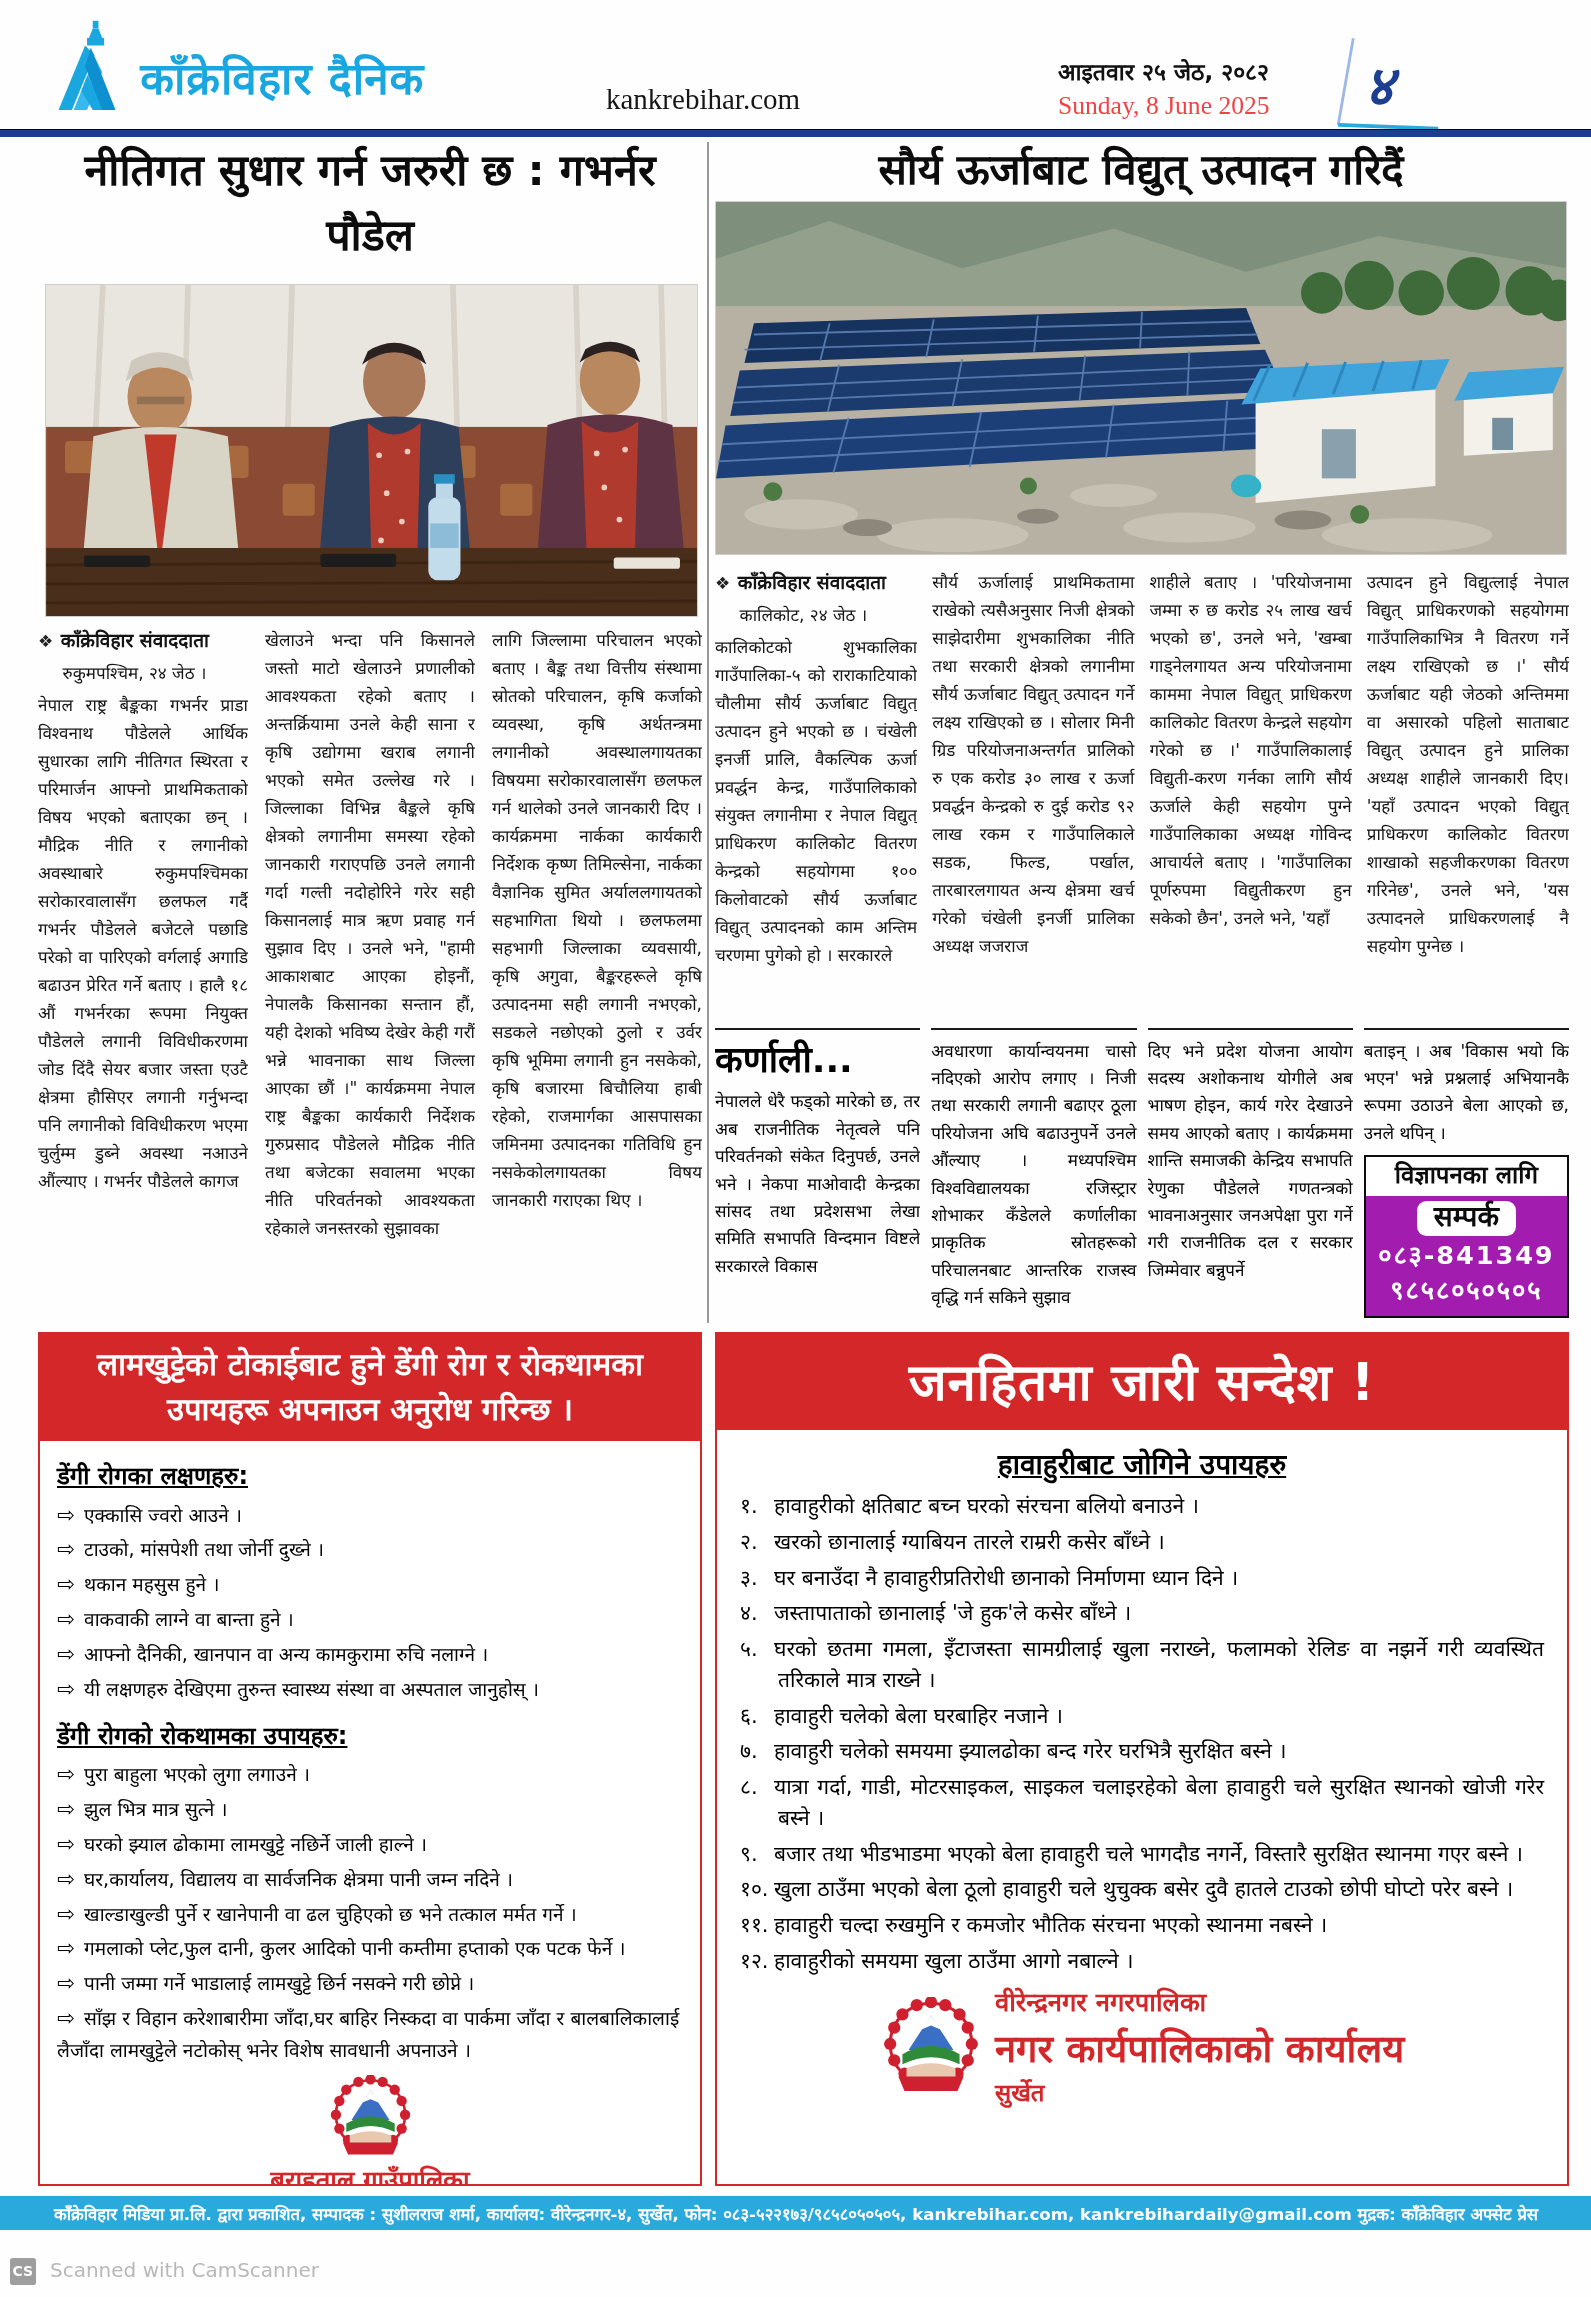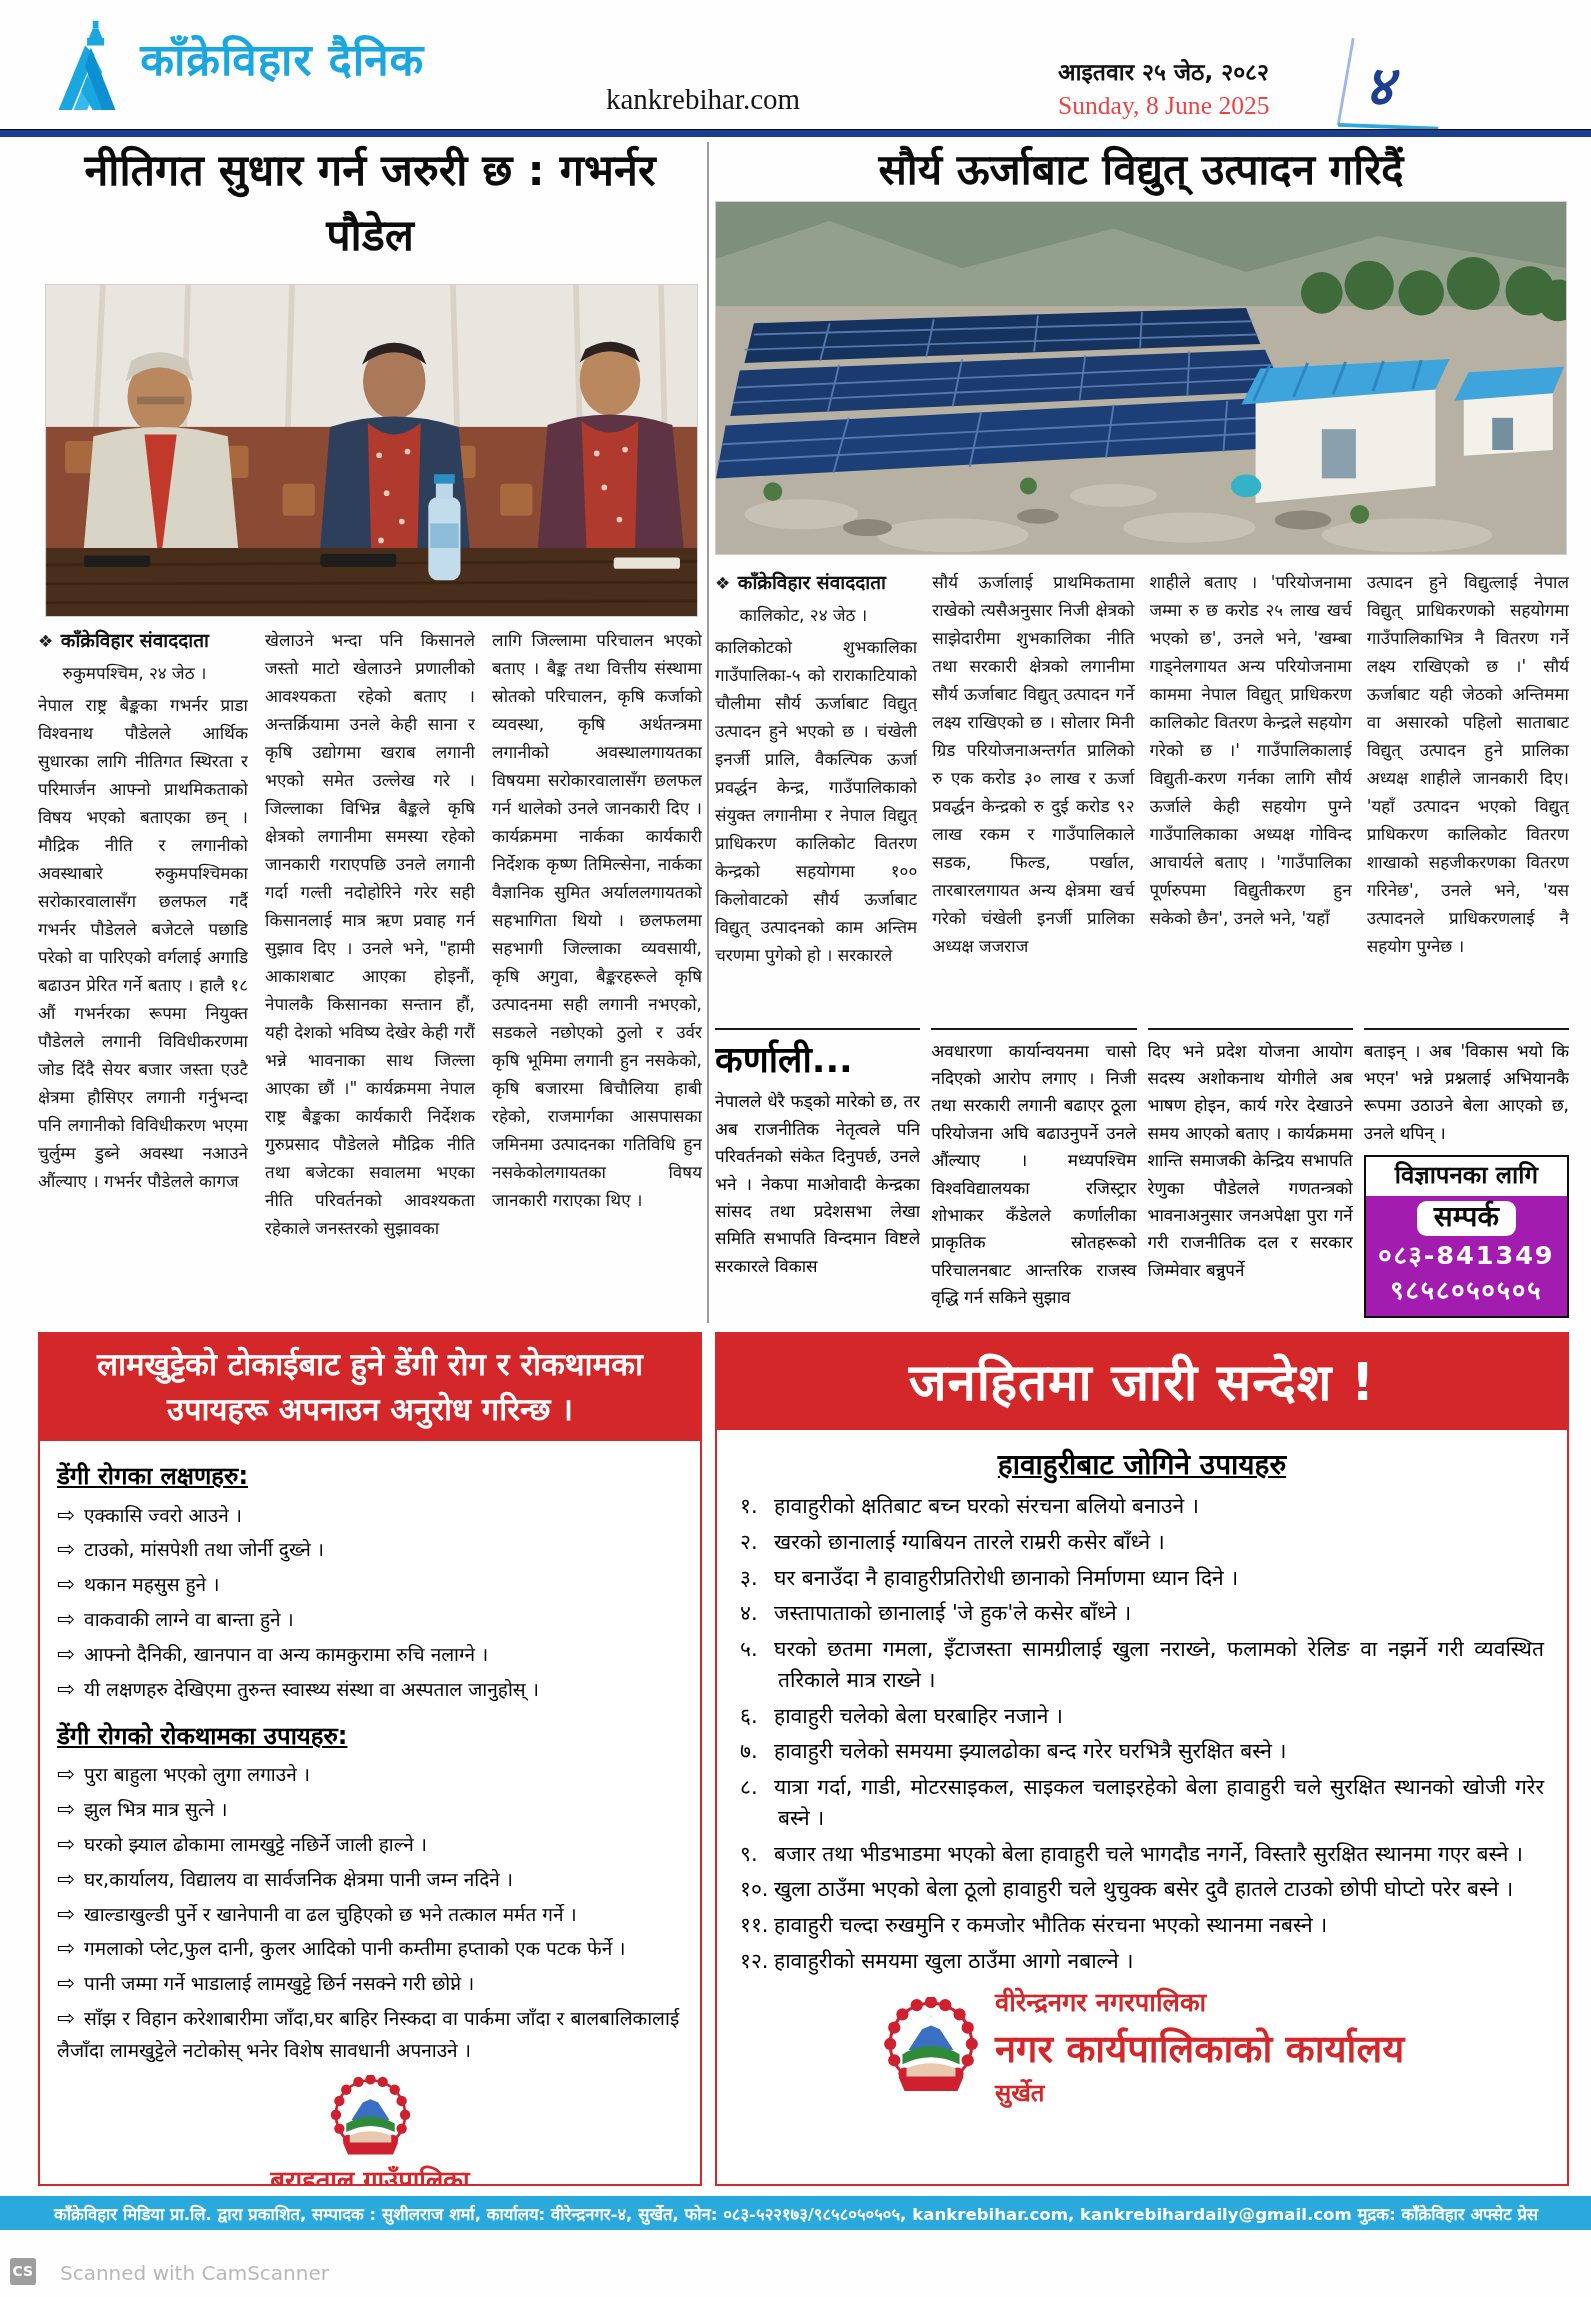--- a/index.html
+++ b/index.html
@@ -1,21 +1,21 @@
 <!DOCTYPE html>
 <html style="font-size:15px"><head>
 <meta charset="utf-8">
 <style>
   * { margin:0; padding:0; box-sizing:border-box; }
   body { background:#ffffff; font-family:"DejaVu Sans", sans-serif; }
   .page { position:relative; width:1592px; height:2298px; background:#fffefe; overflow:hidden; margin:0 auto; }
 
   
   .masthead { position:absolute; left:0; top:0; width:100%; height:128px; }
-  .brand { position:absolute; left:49px; top:17px; display:flex; align-items:center; gap:13.2px; }
+  .brand { position:absolute; left:49px; top:17px; display:flex; align-items:flex-end; gap:13.2px; }
   .brand-title { color:#1aa7e0; font-size:44px; font-weight:bold; letter-spacing:0.9px; line-height:1.05; padding-bottom:9.5px; }
   .site-url { position:absolute; left:606px; top:83px; font-family:"Liberation Serif", serif; font-size:29px; color:#161616; }
   .date-block { position:absolute; left:1058px; top:55px; text-align:left; }
   .date-np { font-size:23px; font-weight:bold; color:#111; }
   .date-en { font-family:Liberation Serif, serif; font-size:25.6px; color:#ef4444; margin-top:3.8px; }
   .pageno-wrap { position:absolute; left:1325px; top:38px; width:132px; height:95px; }
   .pageno { position:absolute; left:40px; top:7.6px; font-size:55px; font-weight:bold; color:#1d3f92; font-style:italic; }
   .head-rule { position:absolute; left:0; top:129px; width:100%; height:7.6px; background:#1c3e8e; border-top:1.9px solid #0a0a0a; }
 
   
@@ -71,21 +71,21 @@
   .num-list .num { display:inline-block; width:34px; text-indent:0; }
 
   .org-block { text-align:center; margin-top:9.5px; }
   .org-top { color:#d3272a; font-size:25.6px; font-weight:bold; }
   .org-main { color:#d3272a; font-size:38px; font-weight:bold; margin-top:1.9px; }
   .org-place { color:#d3272a; font-size:24px; font-weight:bold; margin-top:2px; }
   .org-row { display:flex; align-items:center; justify-content:center; gap:13.2px; margin-top:7.6px; }
 
   
   .footer-bar { position:absolute; left:0; top:2196px; width:100%; height:34px; background:#2aa9dd; color:#ffffff; display:flex; align-items:center; justify-content:center; font-size:16.6px; font-weight:bold; white-space:nowrap; }
-  .camscanner { position:absolute; left:9.5px; top:2258px; display:flex; align-items:flex-end; gap:24px; color:#b8b8b8; font-size:20px; }
+  .camscanner { position:absolute; left:9.5px; top:2258px; display:flex; align-items:flex-start; gap:14px; color:#b8b8b8; font-size:20px; }
   .cs-badge { width:26.5px; height:26.5px; background:#9e9e9e; color:#fff; font-size:14px; font-weight:bold; display:flex; align-items:center; justify-content:center; border-radius:2.8px; }
 </style>
 </head>
 <body>
 
 <div class="page">
 
   <header class="masthead">
     <div class="brand">
       <svg width="78" height="95" viewBox="0 0 82 100">

